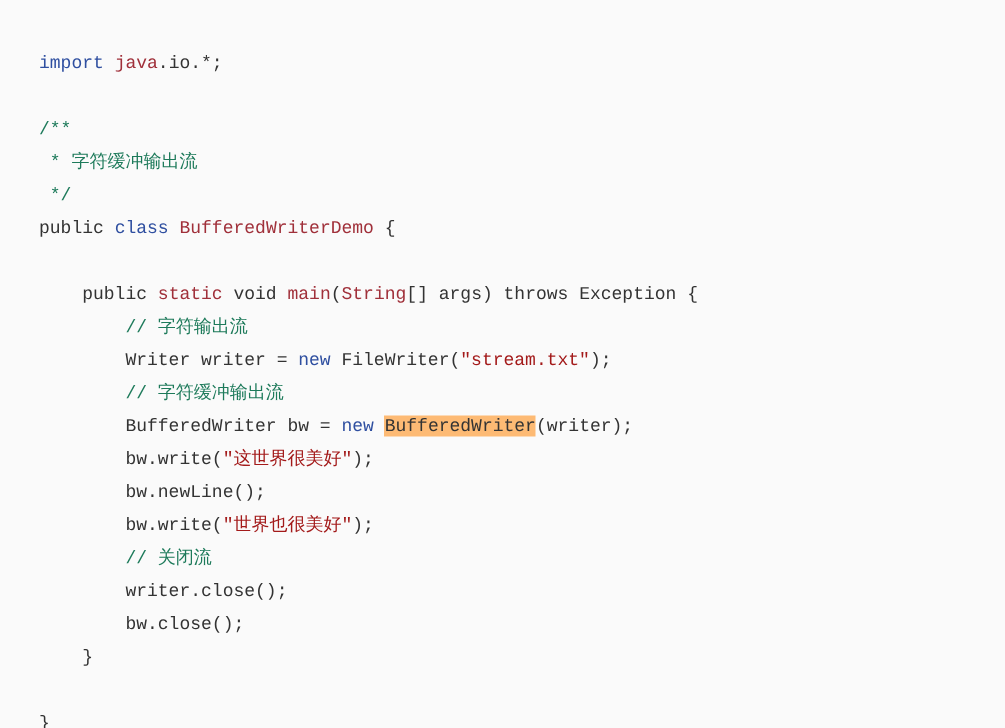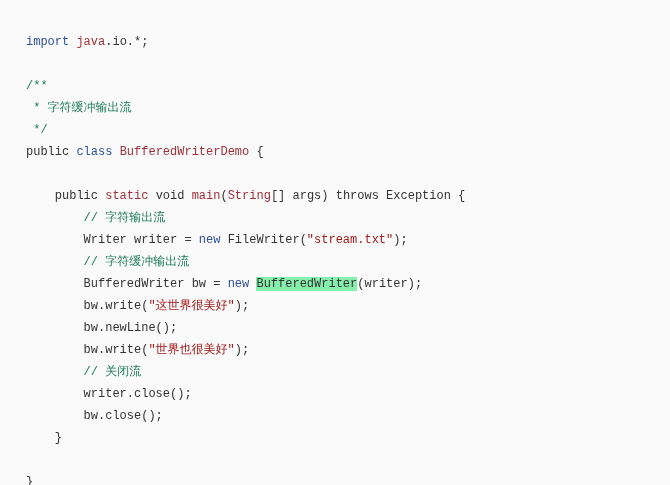--- a/index.html
+++ b/index.html
@@ -8,18 +8,18 @@
     position:absolute; left:10px; top:15px;
     font-family:Liberation Mono, monospace;
     font-size:12px; line-height:22px; color:#333333;
     white-space:pre; margin:16px;
   }
   .line { height:22px; display:block; }
   .kw { color:#2f4fa0; }
   .ty { color:#a0303a; }
   .cm { color:#1d7a5a; }
   .st { color:#a31a1a; }
-  .hl { background:#86efac; }
+  .hl { background:#fdba74; }
 </style>
 </head>
 <body>
 
 <div class="code" id="code"><span class="line"><span class="kw">import</span><span> </span><span class="ty">java</span><span>.io.*;</span></span><span class="line">&nbsp;</span><span class="line"><span class="cm">/**</span></span><span class="line"><span class="cm"> * 字符缓冲输出流</span></span><span class="line"><span class="cm"> */</span></span><span class="line"><span>public </span><span class="kw">class</span><span> </span><span class="ty">BufferedWriterDemo</span><span> {</span></span><span class="line">&nbsp;</span><span class="line"><span>    public </span><span class="ty">static</span><span> void </span><span class="ty">main</span><span>(</span><span class="ty">String</span><span>[] args) throws Exception {</span></span><span class="line"><span>        </span><span class="cm">// 字符输出流</span></span><span class="line"><span>        Writer writer = </span><span class="kw">new</span><span> FileWriter(</span><span class="st">"stream.txt"</span><span>);</span></span><span class="line"><span>        </span><span class="cm">// 字符缓冲输出流</span></span><span class="line"><span>        BufferedWriter bw = </span><span class="kw">new</span><span> </span><span class="hl">BufferedWriter</span><span>(writer);</span></span><span class="line"><span>        bw.write(</span><span class="st">"这世界很美好"</span><span>);</span></span><span class="line"><span>        bw.newLine();</span></span><span class="line"><span>        bw.write(</span><span class="st">"世界也很美好"</span><span>);</span></span><span class="line"><span>        </span><span class="cm">// 关闭流</span></span><span class="line"><span>        writer.close();</span></span><span class="line"><span>        bw.close();</span></span><span class="line"><span>    }</span></span><span class="line">&nbsp;</span><span class="line"><span>}</span></span></div>
 
 </body></html>

